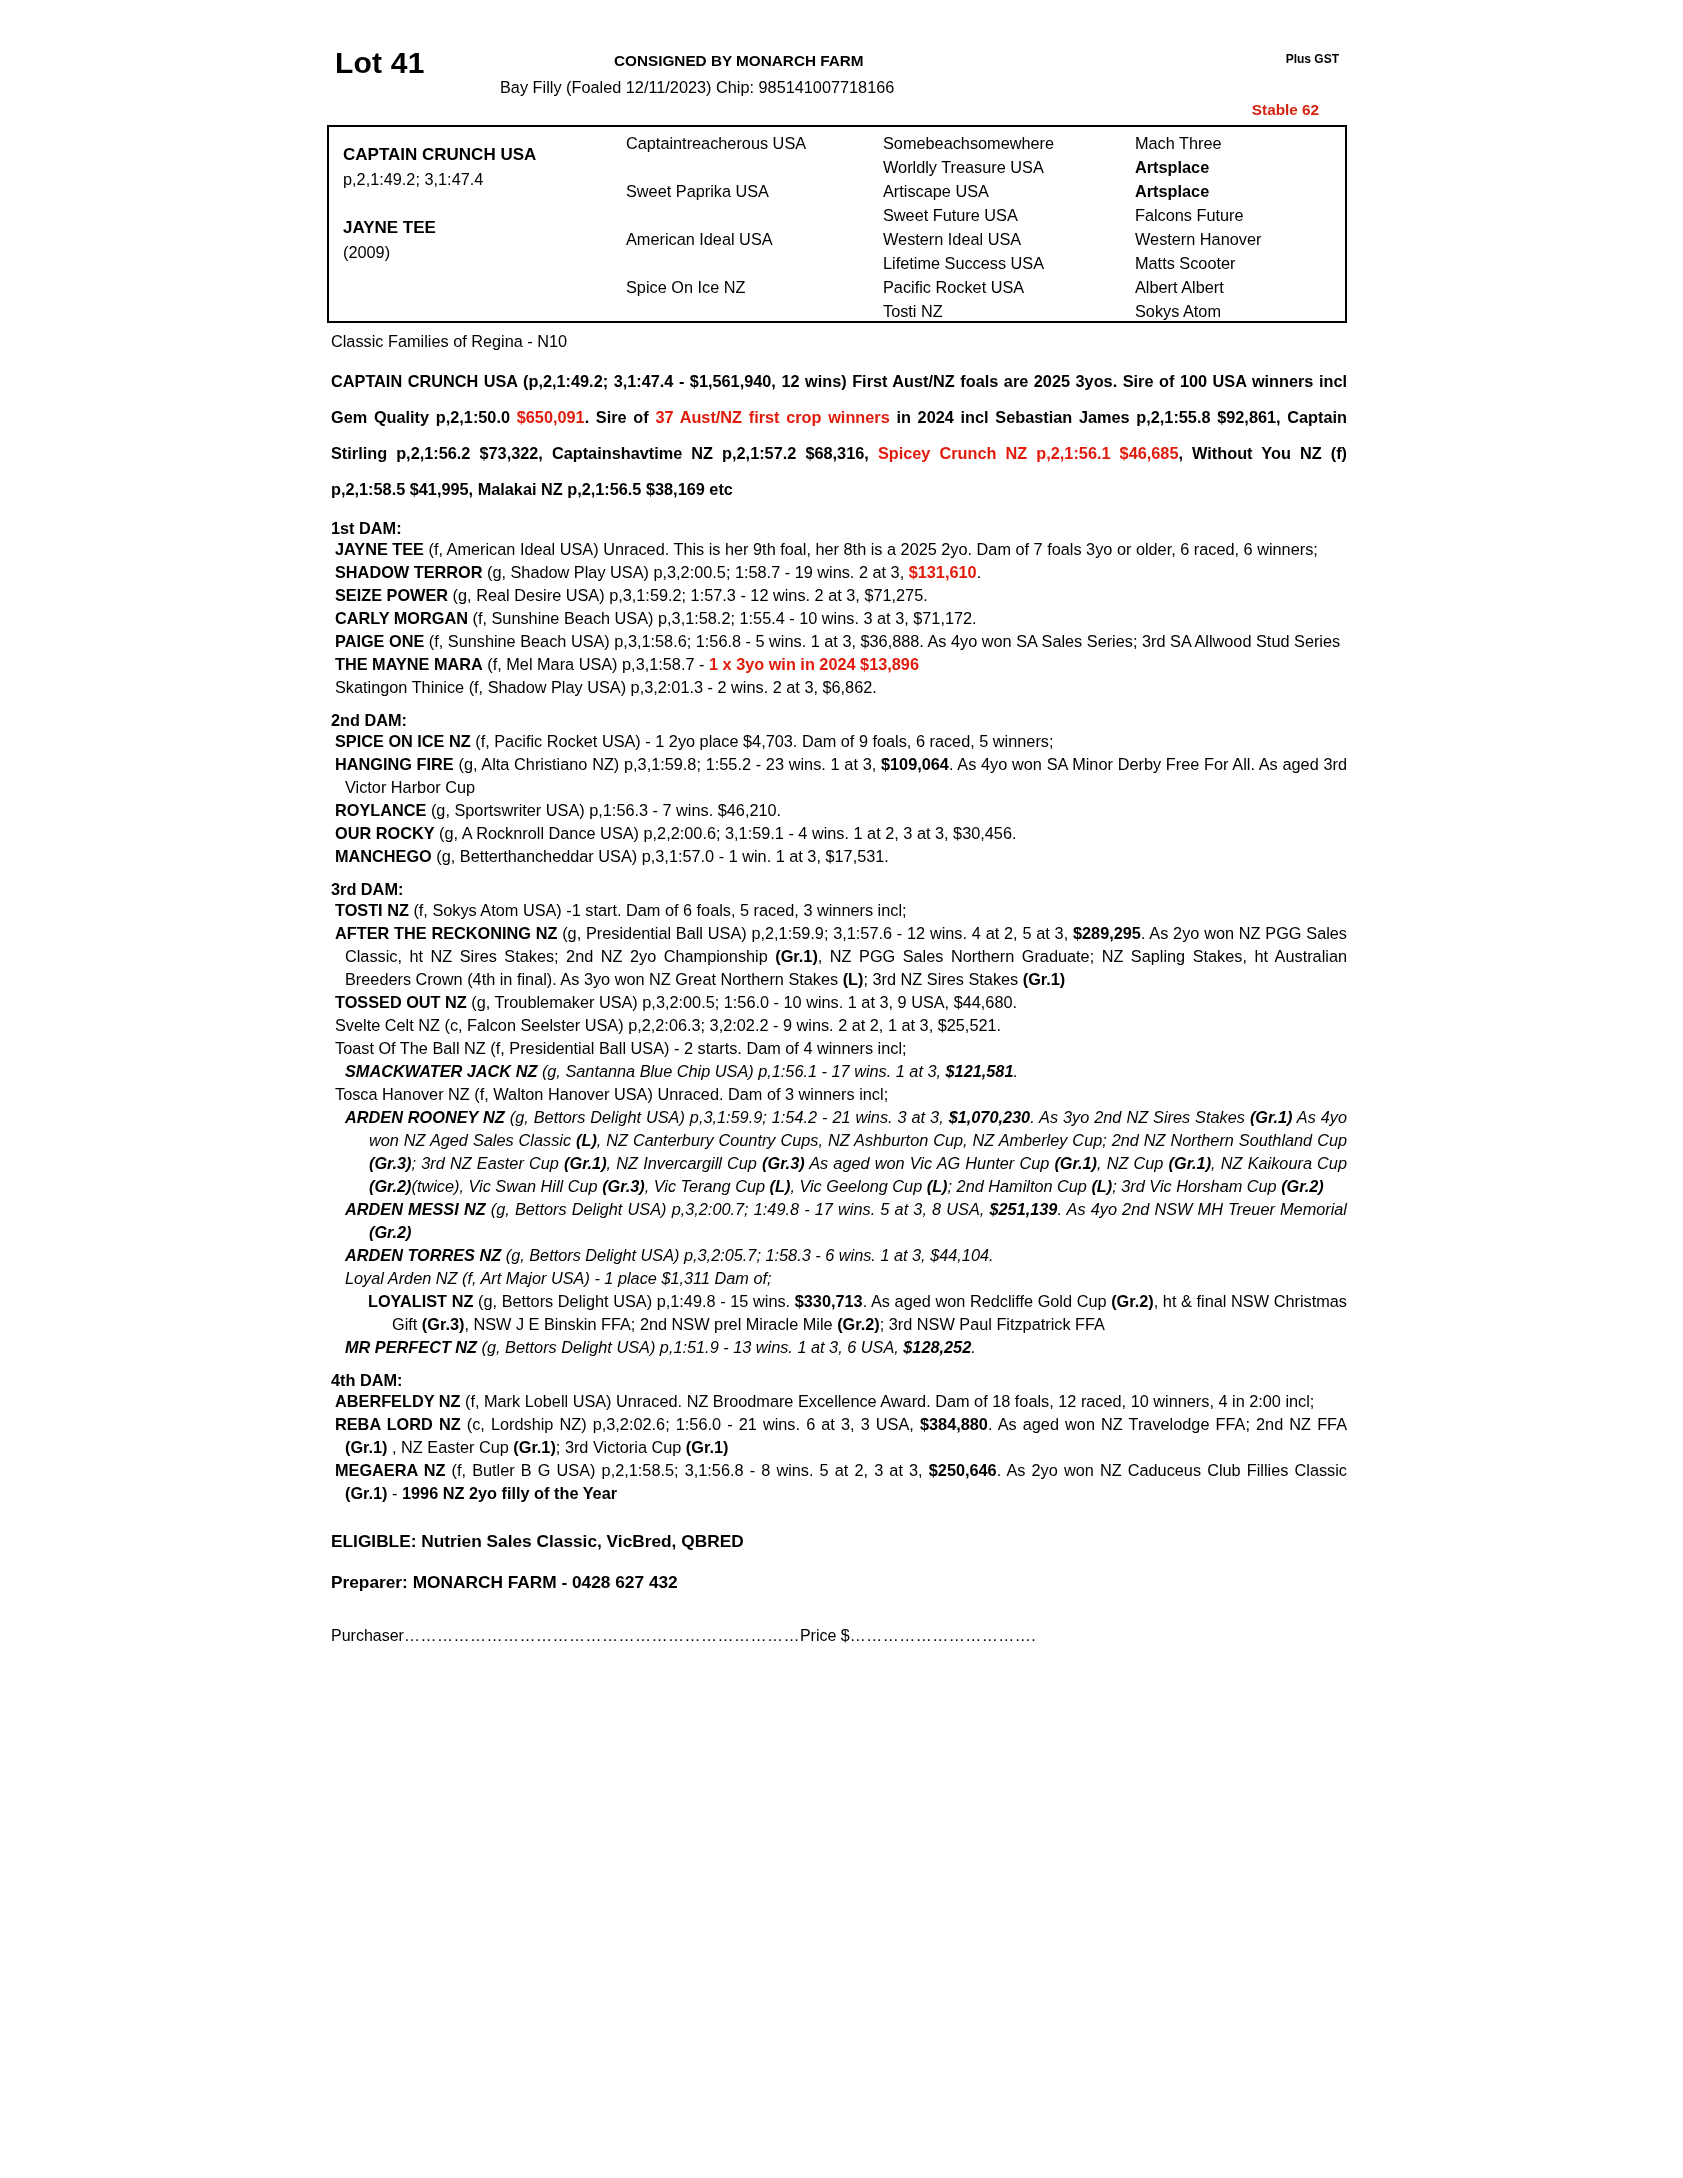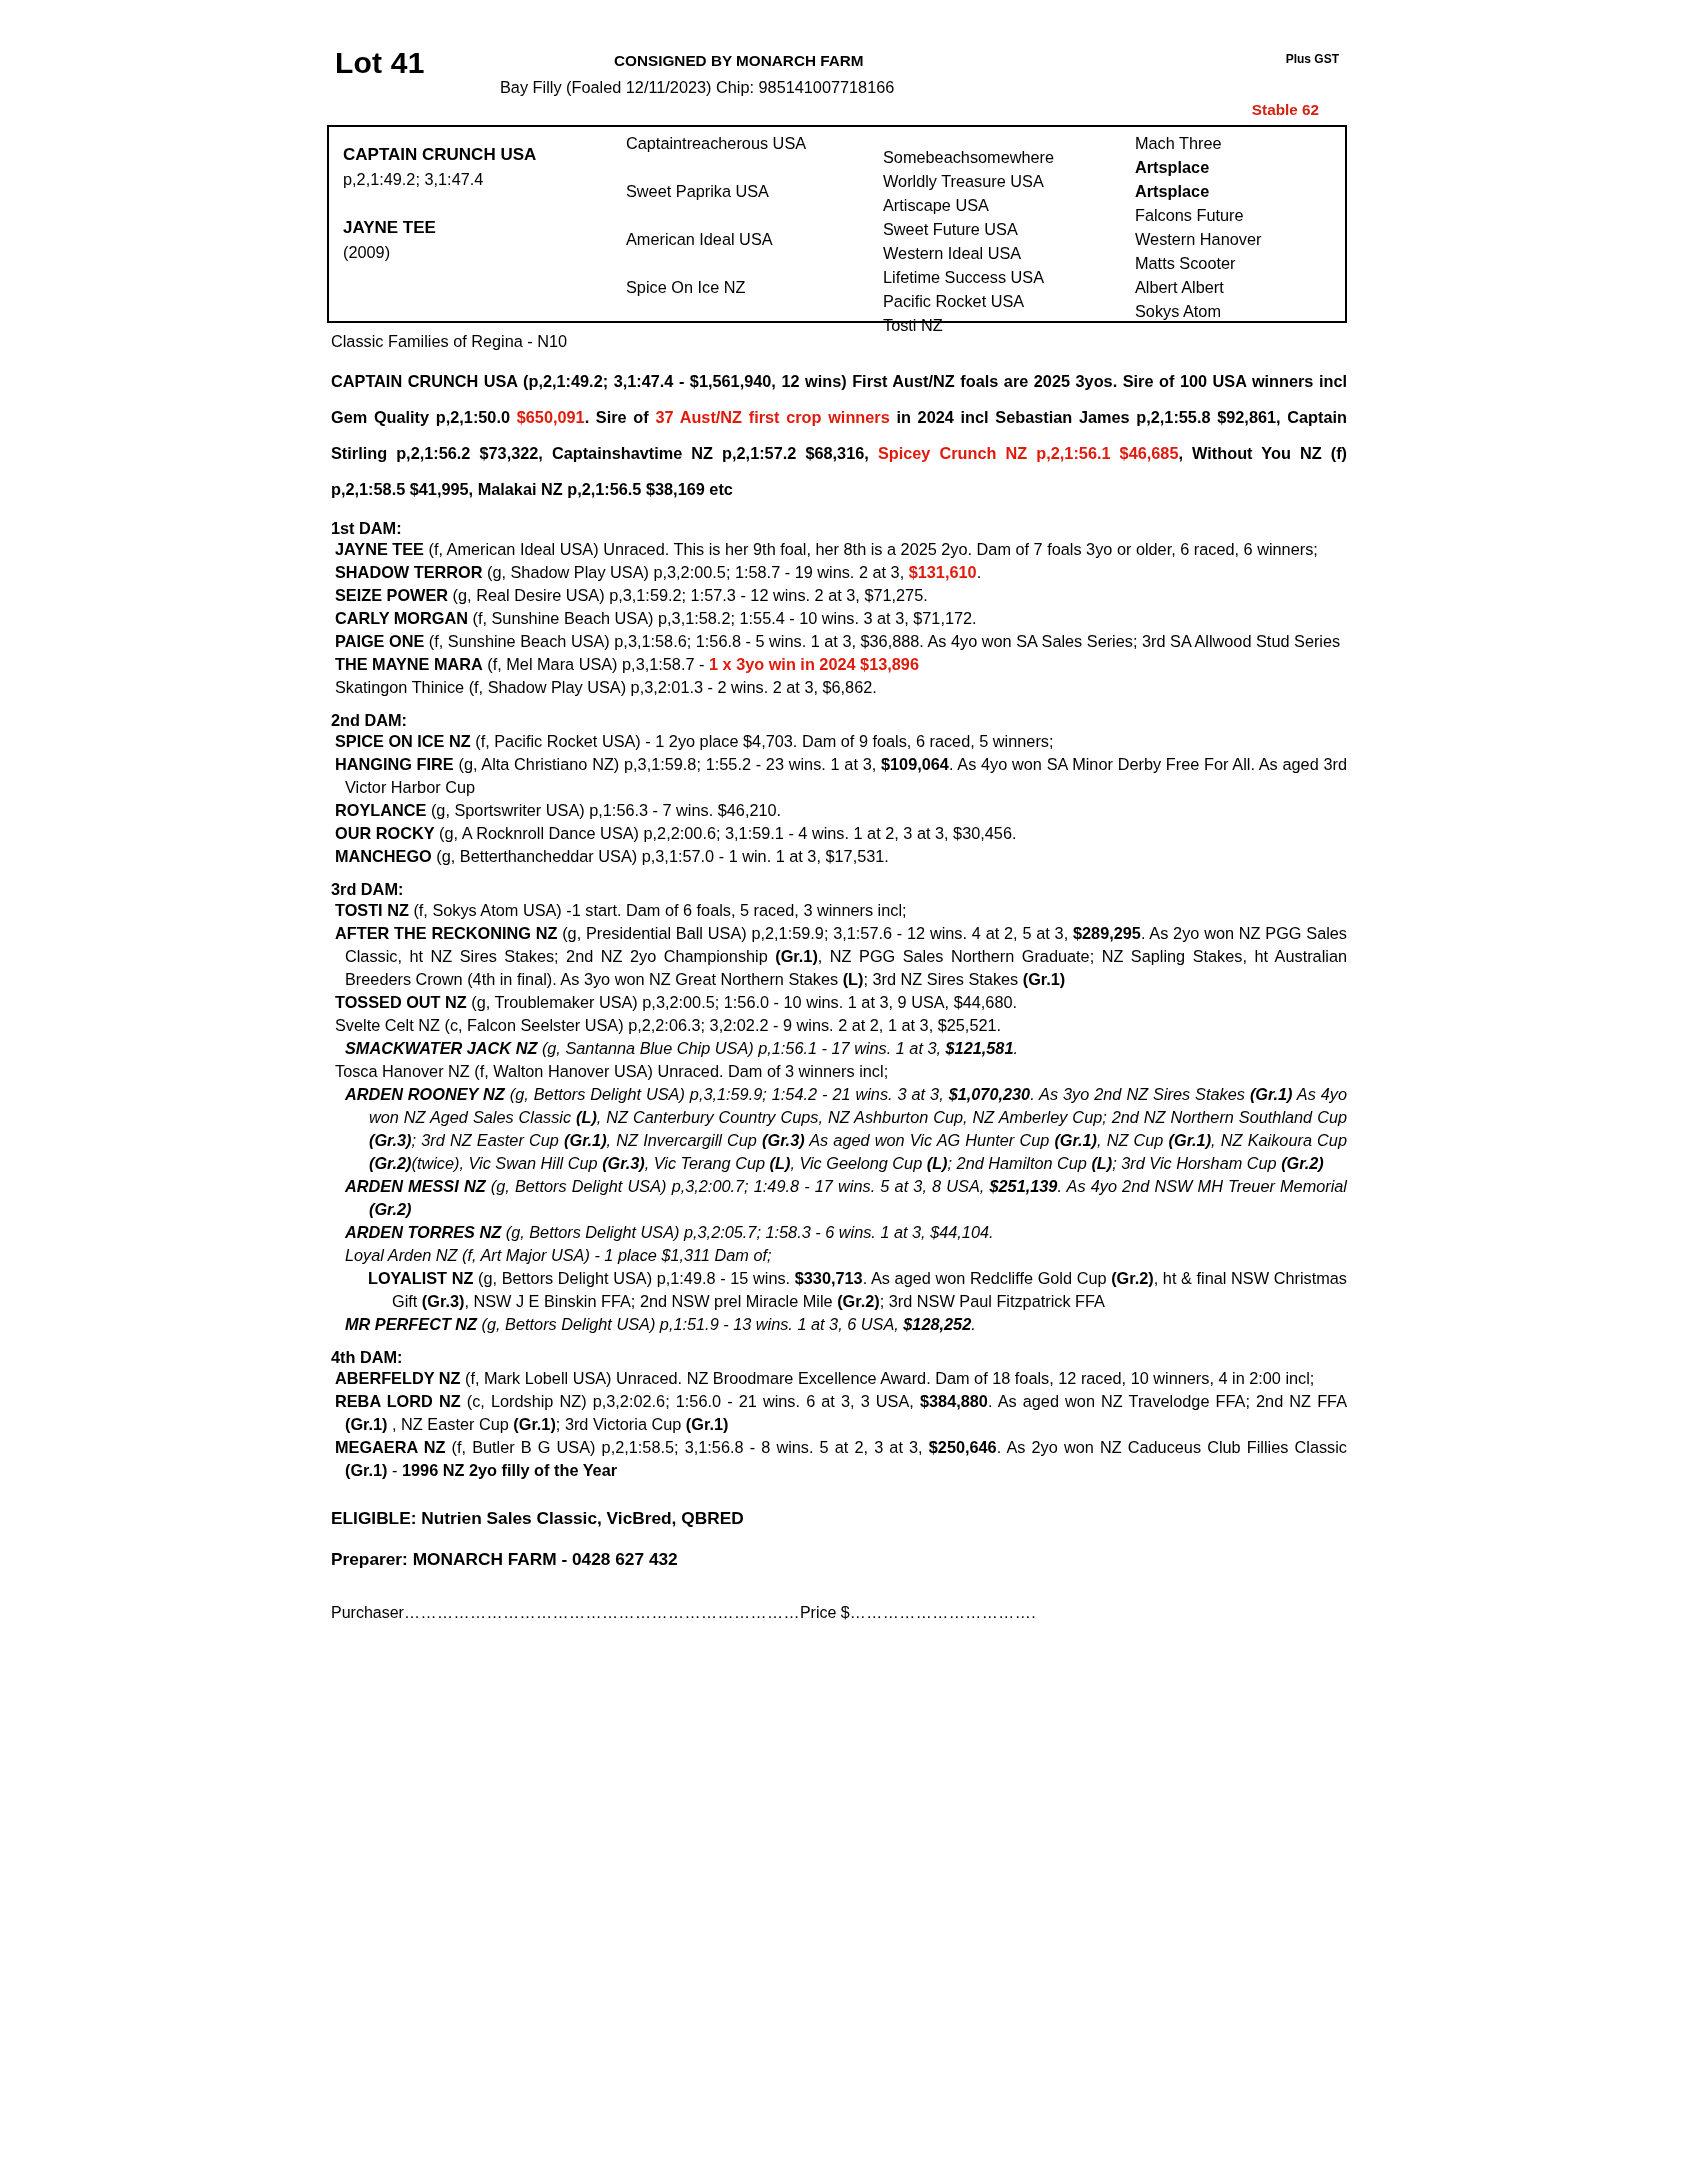--- a/index.html
+++ b/index.html
@@ -171,21 +171,21 @@
       <div class="col c2" style="top:4px;">
         <div>Captaintreacherous USA</div>
         <div class="row-gap"></div>
         <div>Sweet Paprika USA</div>
         <div class="row-gap"></div>
         <div>American Ideal USA</div>
         <div class="row-gap"></div>
         <div>Spice On Ice NZ</div>
       </div>
 
-      <div class="col c3" style="top:4px;margin-top:14px;">
+      <div class="col c3" style="top:4px;">
         <div>Somebeachsomewhere</div>
         <div>Worldly Treasure USA</div>
         <div>Artiscape USA</div>
         <div>Sweet Future USA</div>
         <div>Western Ideal USA</div>
         <div>Lifetime Success USA</div>
         <div>Pacific Rocket USA</div>
         <div>Tosti NZ</div>
       </div>
 
@@ -220,20 +220,21 @@
         <div class="entry just"><b>SPICE ON ICE NZ</b> (f, Pacific Rocket USA) - 1 2yo place $4,703. Dam of 9 foals, 6 raced, 5 winners;</div>
         <div class="entry just ind1"><b>HANGING FIRE</b> (g, Alta Christiano NZ) p,3,1:59.8; 1:55.2 - 23 wins. 1 at 3, <b>$109,064</b>. As 4yo won SA Minor Derby Free For All. As aged 3rd Victor Harbor Cup</div>
         <div class="entry just ind1"><b>ROYLANCE</b> (g, Sportswriter USA) p,1:56.3 - 7 wins. $46,210.</div>
         <div class="entry just ind1"><b>OUR ROCKY</b> (g, A Rocknroll Dance USA) p,2,2:00.6; 3,1:59.1 - 4 wins. 1 at 2, 3 at 3, $30,456.</div>
         <div class="entry just ind1"><b>MANCHEGO</b> (g, Betterthancheddar USA) p,3,1:57.0 - 1 win. 1 at 3, $17,531.</div>
         <div class="damhdr">3rd DAM:</div>
         <div class="entry just"><b>TOSTI NZ</b> (f, Sokys Atom USA) -1 start. Dam of 6 foals, 5 raced, 3 winners incl;</div>
         <div class="entry just ind1"><b>AFTER THE RECKONING NZ</b> (g, Presidential Ball USA) p,2,1:59.9; 3,1:57.6 - 12 wins. 4 at 2, 5 at 3, <b>$289,295</b>. As 2yo won NZ PGG Sales Classic, ht NZ Sires Stakes; 2nd NZ 2yo Championship <b>(Gr.1)</b>, NZ PGG Sales Northern Graduate; NZ Sapling Stakes, ht Australian Breeders Crown (4th in final). As 3yo won NZ Great Northern Stakes <b>(L)</b>; 3rd NZ Sires Stakes <b>(Gr.1)</b></div>
         <div class="entry just ind1"><b>TOSSED OUT NZ</b> (g, Troublemaker USA) p,3,2:00.5; 1:56.0 - 10 wins. 1 at 3, 9 USA, $44,680.</div>
         <div class="entry just ind1">Svelte Celt NZ (c, Falcon Seelster USA) p,2,2:06.3; 3,2:02.2 - 9 wins. 2 at 2, 1 at 3, $25,521.</div>
+        <div class="entry just ind1">Toast Of The Ball NZ (f, Presidential Ball USA) - 2 starts. Dam of 4 winners incl;</div>
         <div class="entry just ind2"><b>SMACKWATER JACK NZ</b> (g, Santanna Blue Chip USA) p,1:56.1 - 17 wins. 1 at 3, <b>$121,581</b>.</div>
         <div class="entry just ind1">Tosca Hanover NZ (f, Walton Hanover USA) Unraced. Dam of 3 winners incl;</div>
         <div class="entry just ind2"><b>ARDEN ROONEY NZ</b> (g, Bettors Delight USA) p,3,1:59.9; 1:54.2 - 21 wins. 3 at 3, <b>$1,070,230</b>. As 3yo 2nd NZ Sires Stakes <b>(Gr.1)</b> As 4yo won NZ Aged Sales Classic <b>(L)</b>, NZ Canterbury Country Cups, NZ Ashburton Cup, NZ Amberley Cup; 2nd NZ Northern Southland Cup <b>(Gr.3)</b>; 3rd NZ Easter Cup <b>(Gr.1)</b>, NZ Invercargill Cup <b>(Gr.3)</b> As aged won Vic AG Hunter Cup <b>(Gr.1)</b>, NZ Cup <b>(Gr.1)</b>, NZ Kaikoura Cup <b>(Gr.2)</b>(twice), Vic Swan Hill Cup <b>(Gr.3)</b>, Vic Terang Cup <b>(L)</b>, Vic Geelong Cup <b>(L)</b>; 2nd Hamilton Cup <b>(L)</b>; 3rd Vic Horsham Cup <b>(Gr.2)</b></div>
         <div class="entry just ind2"><b>ARDEN MESSI NZ</b> (g, Bettors Delight USA) p,3,2:00.7; 1:49.8 - 17 wins. 5 at 3, 8 USA, <b>$251,139</b>. As 4yo 2nd NSW MH Treuer Memorial <b>(Gr.2)</b></div>
         <div class="entry just ind2"><b>ARDEN TORRES NZ</b> (g, Bettors Delight USA) p,3,2:05.7; 1:58.3 - 6 wins. 1 at 3, $44,104.</div>
         <div class="entry just ind2">Loyal Arden NZ (f, Art Major USA) - 1 place $1,311 Dam of;</div>
         <div class="entry just ind3"><b>LOYALIST NZ</b> (g, Bettors Delight USA) p,1:49.8 - 15 wins. <b>$330,713</b>. As aged won Redcliffe Gold Cup <b>(Gr.2)</b>, ht &amp; final NSW Christmas Gift <b>(Gr.3)</b>, NSW J E Binskin FFA; 2nd NSW prel Miracle Mile <b>(Gr.2)</b>; 3rd NSW Paul Fitzpatrick FFA</div>
         <div class="entry just ind2"><b>MR PERFECT NZ</b> (g, Bettors Delight USA) p,1:51.9 - 13 wins. 1 at 3, 6 USA, <b>$128,252</b>.</div>
         <div class="damhdr">4th DAM:</div>
         <div class="entry just"><b>ABERFELDY NZ</b> (f, Mark Lobell USA) Unraced. NZ Broodmare Excellence Award. Dam of 18 foals, 12 raced, 10 winners, 4 in 2:00 incl;</div>

